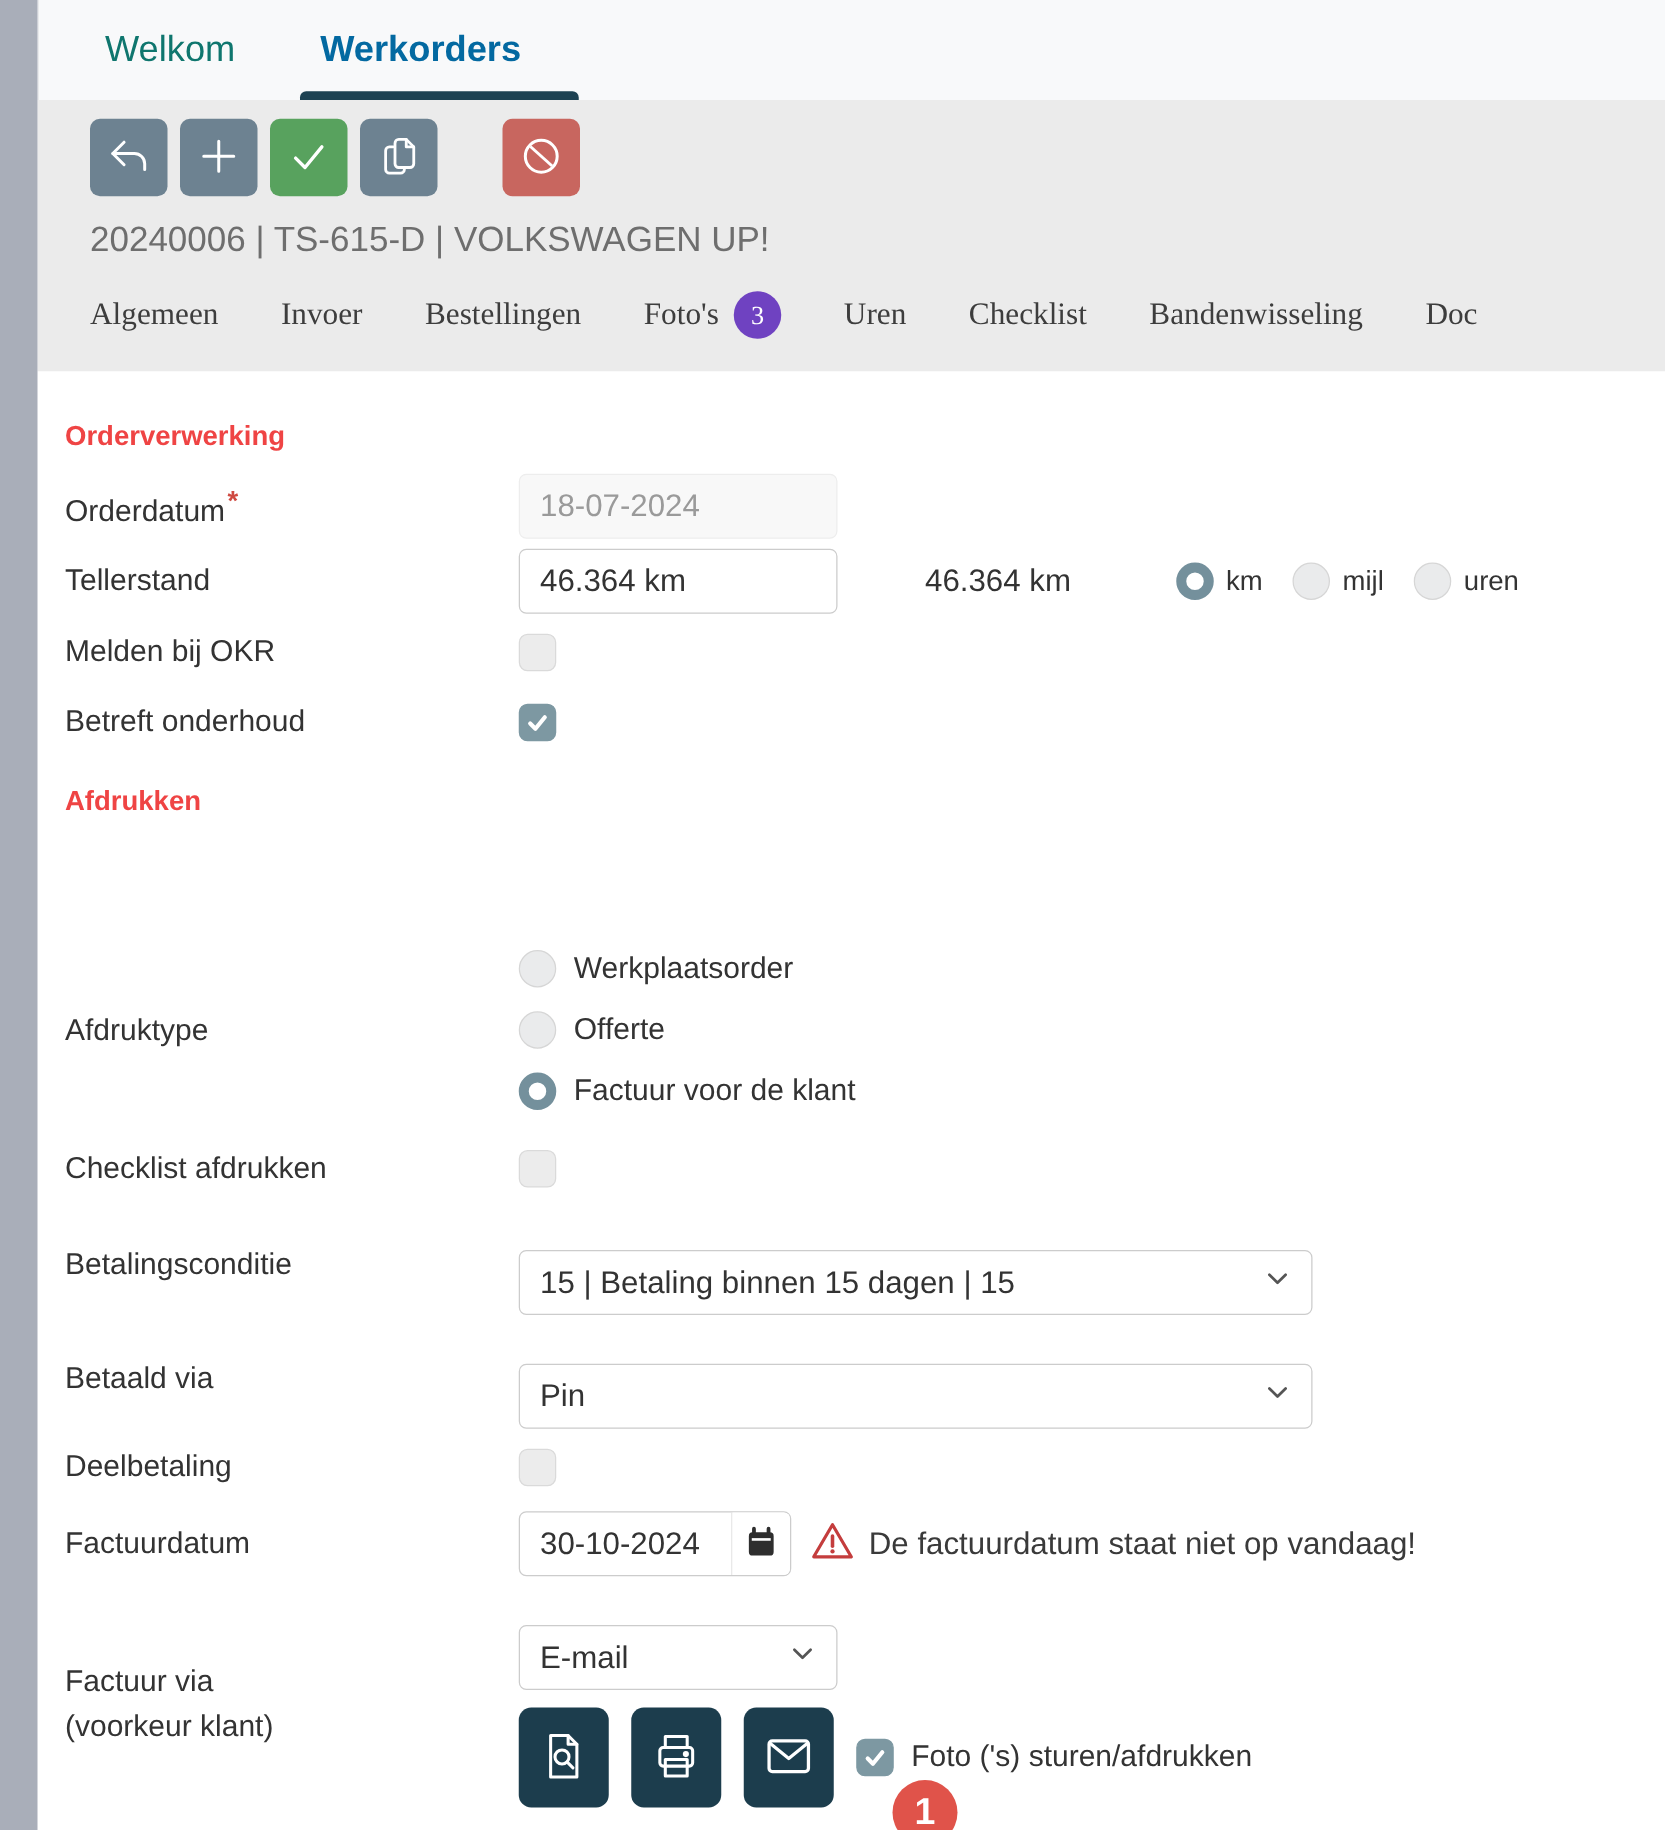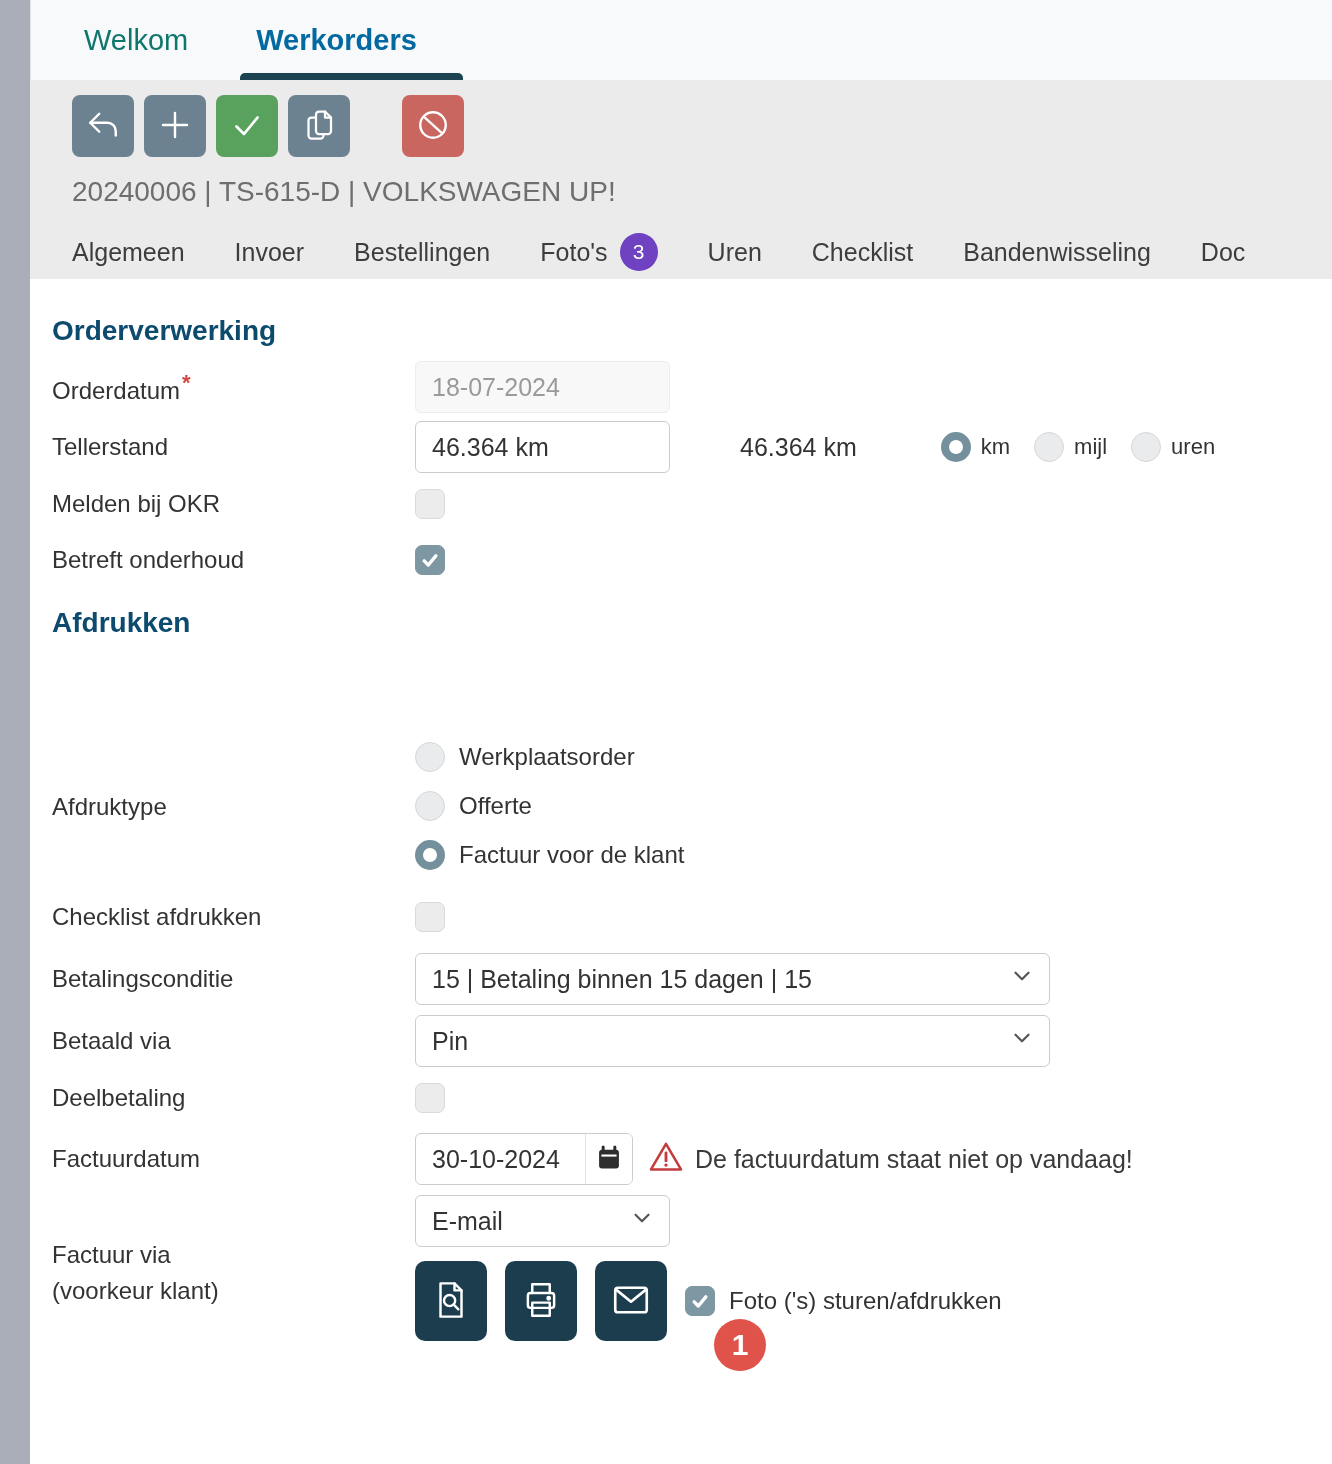--- a/index.html
+++ b/index.html
@@ -22,27 +22,27 @@
   .gray-header { background:#ebebeb; }
   .toolbar { display:flex; padding:15px 0 12px 42px; }
   .tb-btn { width:62px; height:62px; border:none; border-radius:8px; margin-right:10px; display:flex; align-items:center; justify-content:center; cursor:pointer; padding:0; }
   .tb-slate { background:#6d8291; }
   .tb-green { background:#58a25e; }
   .tb-red   { background:#c8665f; margin-left:42px; }
   .tb-btn svg { width:36px; height:36px; }
 
   .order-title { padding:6px 0 0 42px; font-size:28px; color:#6e6e6e; line-height:34px; }
 
-  .tabbar { display:flex; align-items:center; padding:24px 0 8px 42px; white-space:nowrap; overflow:hidden; }
+  .tabbar { display:flex; align-items:center; padding:24px 0 26px 42px; white-space:nowrap; overflow:hidden;font-family:Liberation Serif, serif; }
   .tabbar-item { font-size:25px; color:#3d3d3d; margin-right:50px; display:flex; align-items:center; cursor:pointer; flex:0 0 auto; }
   .tab-badge { width:38px; height:38px; border-radius:50%; background:#6f42c1; color:#fff; font-size:21px; display:flex; align-items:center; justify-content:center; margin-left:12px; }
 
   
   .form { padding:36px 0 0 22px; }
-  .section-heading { font-size:28px; font-weight:bold; color:#0c4a6e; line-height:32px; margin:0; }
+  .section-heading { font-size:22px; font-weight:bold; color:#ef4444; line-height:32px; margin:0; }
   .row { display:grid; grid-template-columns:363px 1fr; align-items:center; }
   .row-label { font-size:24px; color:#333; line-height:30px; align-self:center; }
   .req { color:#cf4a41; font-weight:bold; font-size:22px; vertical-align:super; margin-left:2px; }
 
   .input { height:52px; border:1px solid #cccccc; border-radius:6px; font-size:25px; color:#333;
            padding:0 16px; font-family:"Liberation Sans", sans-serif; background:#fff; outline:none; }
   .input.w255 { width:255px; }
   .input.disabled { background:#f8f8f8; border-color:#ededed; color:#9a9a9a; }
 
   .static-value { font-size:25px; color:#333; }
@@ -52,21 +52,21 @@
   .opt { display:flex; align-items:center; cursor:pointer; }
   .opt-label { margin-left:10px; font-size:22px; color:#333; }
   .opt-label-lg { margin-left:14px; font-size:24px; color:#333; }
 
   .checkbox { width:30px; height:30px; border-radius:7px; background:#ececec; border:1px solid #dadada; cursor:pointer;
               display:flex; align-items:center; justify-content:center; flex:0 0 auto; }
   .checkbox.on { background:#7d98a2; border-color:#7d98a2; }
   .checkbox svg { width:20px; height:20px; }
 
   .select { height:52px; border:1px solid #cccccc; border-radius:6px; background:#fff; display:flex;
-            align-items:center; justify-content:space-between; padding:0 14px 0 16px; font-size:25px; color:#333; cursor:pointer; }
+            align-items:center; justify-content:space-between; padding:0 14px 0 16px; font-size:25px; color:#333; cursor:pointer;margin-top:29px; }
   .select.w635 { width:635px; }
   .select.w255 { width:255px; }
   .select svg { width:26px; height:26px; }
 
   .date-group { width:218px; height:52px; border:1px solid #cccccc; border-radius:6px; background:#fff;
                 display:flex; align-items:center; overflow:hidden; }
   .date-text { flex:1; font-size:25px; color:#333; padding-left:16px; }
   .date-divider { width:1px; height:52px; background:#e2e2e2; }
   .date-cal { width:46px; height:52px; display:flex; align-items:center; justify-content:center; cursor:pointer; background:#fff; border:none; }
   .date-cal svg { width:28px; height:28px; }

